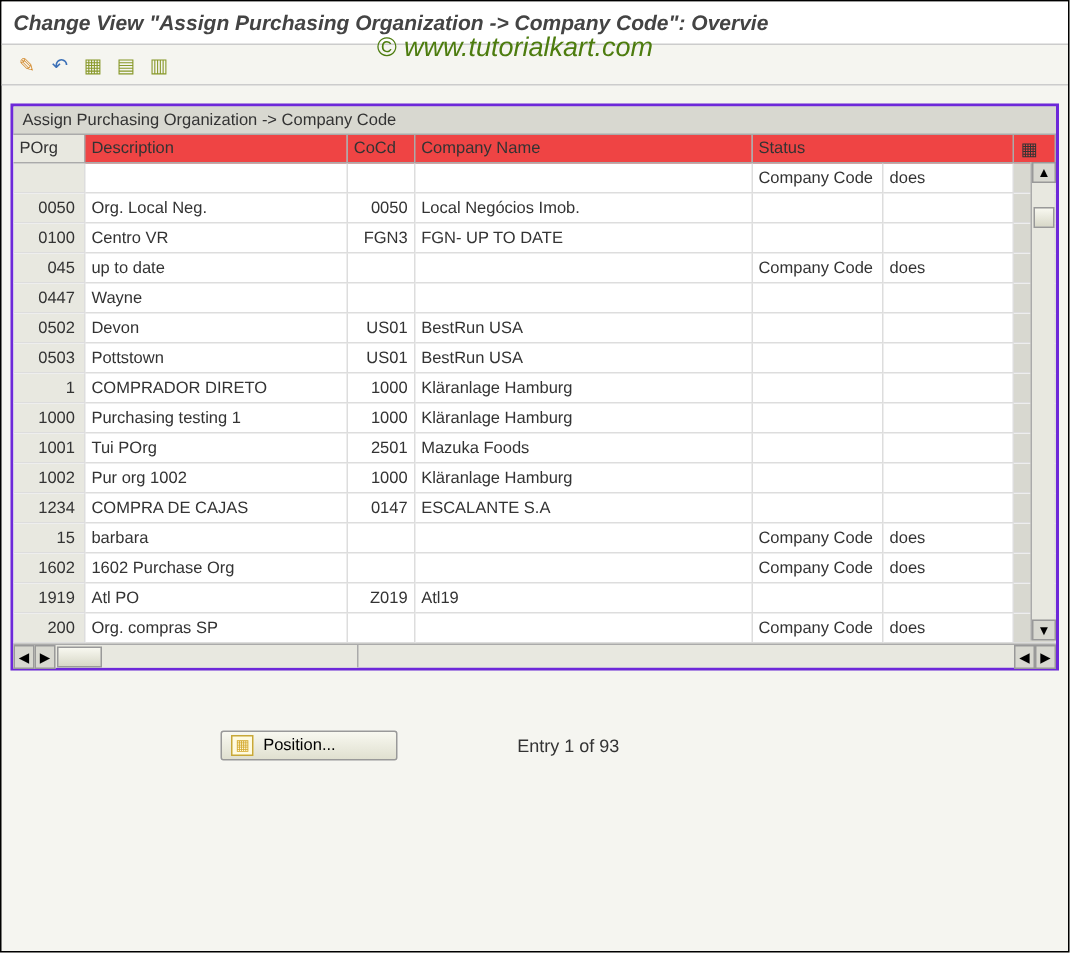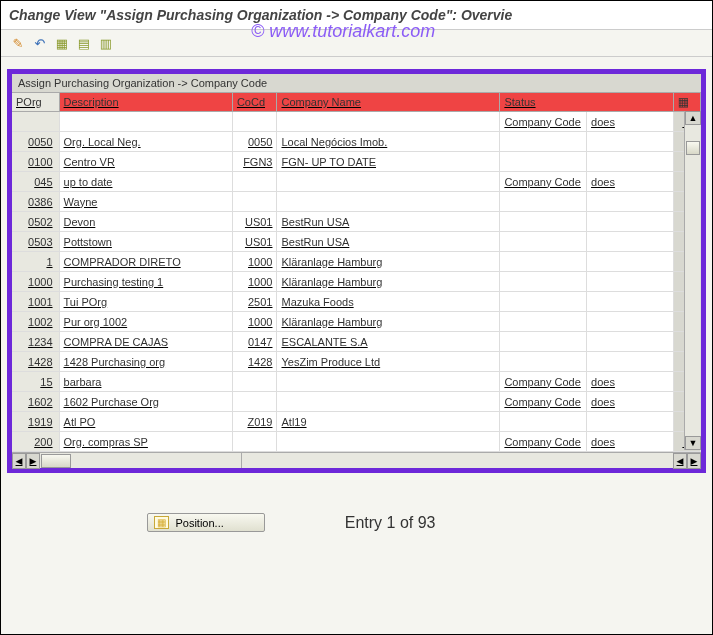--- a/index.html
+++ b/index.html
@@ -21,21 +21,21 @@
       font-style: italic;
       color: #444;
       border-bottom: 1px solid #ccc;
     }
     .watermark {
       position: absolute;
       top: 20px;
       left: 250px;
       font-size: 18px;
       font-style: italic;
-      color: #8b5cf6;
+      color: #4d7c0f;
       z-index: 100;
       pointer-events: none;
     }
     .toolbar {
       padding: 4px 8px;
       display: flex;
       gap: 4px;
       background: #f5f5f0;
       border-bottom: 1px solid #ccc;
     }
@@ -45,33 +45,32 @@
       display: inline-flex;
       align-items: center;
       justify-content: center;
       cursor: pointer;
       font-size: 13px;
     }
     .content-area {
       padding: 12px 6px 0 6px;
     }
     .table-container {
-      border: 5px solid #6d28d9;
+      border: 2px solid #6d28d9;
       background: #e8e8e0;
     }
     .table-title {
       background: #d8d8d0;
       padding: 3px 6px;
       font-size: 11px;
       color: #333;
       border-bottom: 1px solid #aaa;
     }
     .table-wrapper {
       position: relative;
-      text-decoration: underline;
     }
     table.data-table {
       width: 100%;
       border-collapse: collapse;
       table-layout: fixed;
       background: #fff;
     }
     table.data-table th {
       background: #ef4444;
       text-align: left;
@@ -200,21 +199,21 @@
     }
     .position-button .btn-icon {
       margin-right: 6px;
       color: #d4a82c;
       background: #fffbe0;
       border: 1px solid #c8a838;
       padding: 0 2px;
       font-size: 10px;
     }
     .entry-text {
-      font-size: 16px;
+      font-size: 12px;
       color: #333;
     }
   </style>
 </head>
 <body>
 
 <div class="header-title">Change View "Assign Purchasing  Organization -&gt; Company Code": Overvie</div>
 <div class="watermark">© www.tutorialkart.com</div>
 
 <div class="toolbar">
@@ -271,21 +270,21 @@
             <tr>
               <td class="col-porg">045</td>
               <td class="col-desc">up to date</td>
               <td class="col-cocd"></td>
               <td class="col-company"></td>
               <td class="col-status1">Company Code</td>
               <td class="col-status2">does</td>
               <td class="settings-icon-cell"></td>
             </tr>
             <tr>
-              <td class="col-porg">0386</td>
+              <td class="col-porg">0447</td>
               <td class="col-desc">Wayne</td>
               <td class="col-cocd"></td>
               <td class="col-company"></td>
               <td class="col-status1"></td>
               <td class="col-status2"></td>
               <td class="settings-icon-cell"></td>
             </tr>
             <tr>
               <td class="col-porg">0502</td>
               <td class="col-desc">Devon</td>
@@ -338,29 +337,20 @@
               <td class="col-company">Kläranlage Hamburg</td>
               <td class="col-status1"></td>
               <td class="col-status2"></td>
               <td class="settings-icon-cell"></td>
             </tr>
             <tr>
               <td class="col-porg">1234</td>
               <td class="col-desc">COMPRA DE CAJAS</td>
               <td class="col-cocd">0147</td>
               <td class="col-company">ESCALANTE S.A</td>
-              <td class="col-status1"></td>
-              <td class="col-status2"></td>
-              <td class="settings-icon-cell"></td>
-            </tr>
-            <tr>
-              <td class="col-porg">1428</td>
-              <td class="col-desc">1428 Purchasing org</td>
-              <td class="col-cocd">1428</td>
-              <td class="col-company">YesZim Produce Ltd</td>
               <td class="col-status1"></td>
               <td class="col-status2"></td>
               <td class="settings-icon-cell"></td>
             </tr>
             <tr>
               <td class="col-porg">15</td>
               <td class="col-desc">barbara</td>
               <td class="col-cocd"></td>
               <td class="col-company"></td>
               <td class="col-status1">Company Code</td>

